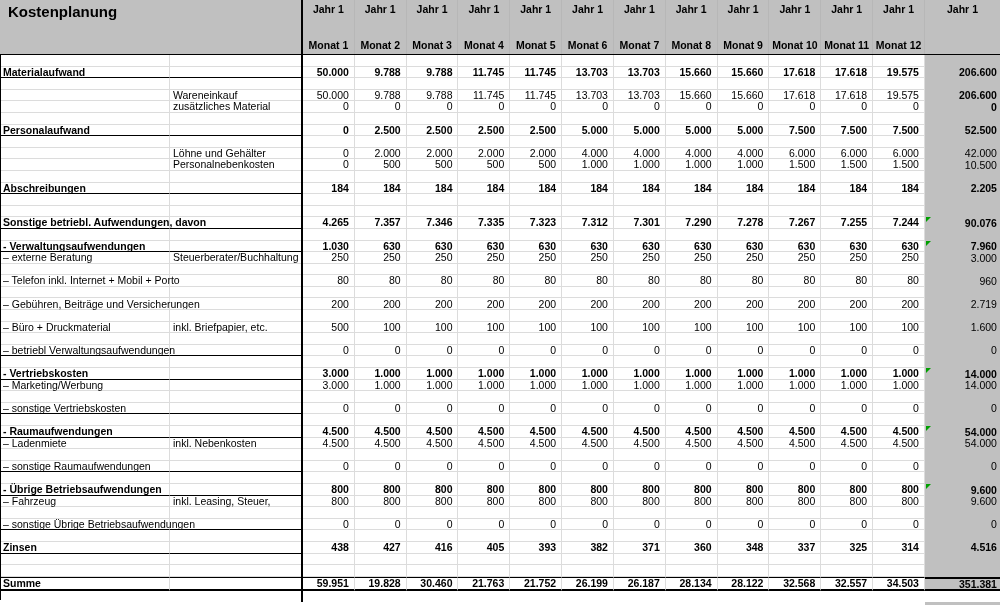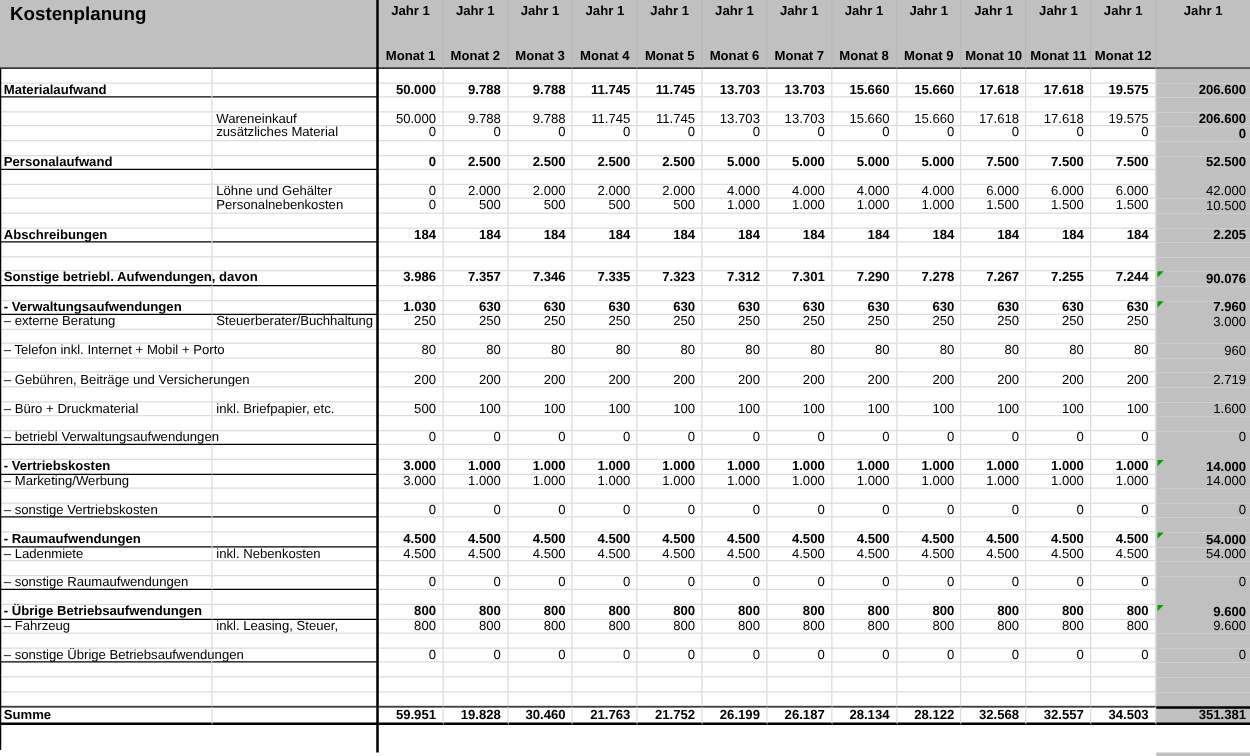--- a/index.html
+++ b/index.html
@@ -329,21 +329,21 @@
         <div class="c num"></div>
         <div class="c num"></div>
         <div class="c num"></div>
         <div class="c num"></div>
         <div class="c num"></div>
         <div class="c tot"></div>
       </div>
       <div class="row b tb ul">
         <div class="c lab">Sonstige betriebl. Aufwendungen, davon</div>
         <div class="c lab"></div>
-        <div class="c num">3.986</div>
+        <div class="c num">4.265</div>
         <div class="c num">7.357</div>
         <div class="c num">7.346</div>
         <div class="c num">7.335</div>
         <div class="c num">7.323</div>
         <div class="c num">7.312</div>
         <div class="c num">7.301</div>
         <div class="c num">7.290</div>
         <div class="c num">7.278</div>
         <div class="c num">7.267</div>
         <div class="c num">7.255</div>
@@ -801,20 +801,37 @@
         <div class="c num"></div>
         <div class="c num"></div>
         <div class="c num"></div>
         <div class="c num"></div>
         <div class="c num"></div>
         <div class="c num"></div>
         <div class="c num"></div>
         <div class="c num"></div>
         <div class="c num"></div>
         <div class="c tot"></div>
+      </div>
+      <div class="row b tb ul">
+        <div class="c lab">Zinsen</div>
+        <div class="c lab"></div>
+        <div class="c num">438</div>
+        <div class="c num">427</div>
+        <div class="c num">416</div>
+        <div class="c num">405</div>
+        <div class="c num">393</div>
+        <div class="c num">382</div>
+        <div class="c num">371</div>
+        <div class="c num">360</div>
+        <div class="c num">348</div>
+        <div class="c num">337</div>
+        <div class="c num">325</div>
+        <div class="c num">314</div>
+        <div class="c tot">4.516</div>
       </div>
       <div class="row">
         <div class="c lab"></div>
         <div class="c lab"></div>
         <div class="c num"></div>
         <div class="c num"></div>
         <div class="c num"></div>
         <div class="c num"></div>
         <div class="c num"></div>
         <div class="c num"></div>

